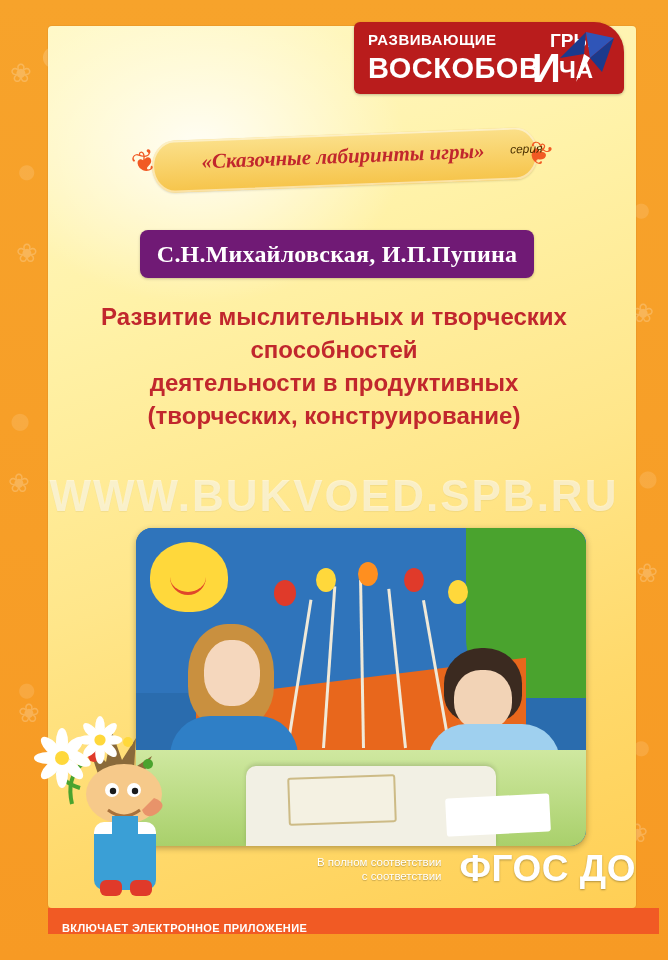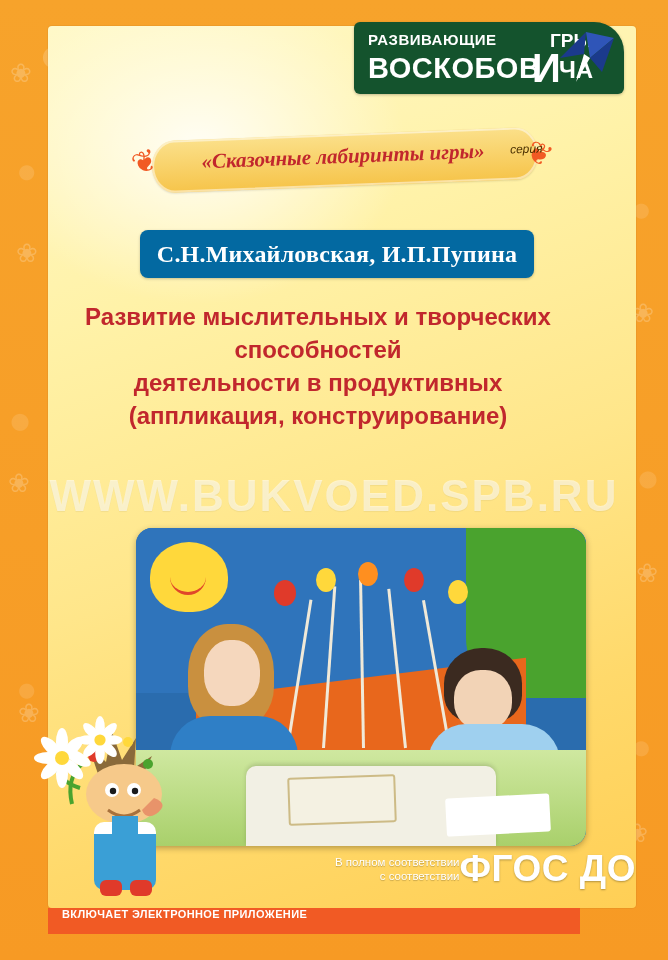--- a/index.html
+++ b/index.html
@@ -54,21 +54,21 @@
   }
   .panel-glow{
     position:absolute;left:-60px;top:-40px;width:420px;height:320px;
     background:radial-gradient(ellipse at center, rgba(255,255,255,0.85), rgba(255,255,255,0) 70%);
   }
   
   .logo{
     position:absolute;
     right:44px;top:22px;
     width:270px;height:72px;
-    background:#14532d;
+    background:#b91c1c;
     border-radius:6px 30px 6px 6px;
     box-shadow:0 1px 3px rgba(0,0,0,0.25);
     overflow:hidden;
   }
   .logo-line1{
     position:absolute;left:14px;top:9px;
     color:#ffffff;font-size:15px;font-weight:bold;letter-spacing:0.5px;
   }
   .logo-line2{
     position:absolute;left:14px;top:30px;
@@ -114,33 +114,33 @@
     position:absolute;right:18px;top:24px;
     font-size:12px;color:#4a3000;font-style:italic;
     transform:rotate(-2deg);
   }
   .leaf-left{position:absolute;left:2px;top:26px;font-size:30px;color:#f15a24;transform:rotate(-20deg);}
   .leaf-right{position:absolute;right:8px;top:18px;font-size:30px;color:#f15a24;transform:rotate(25deg);}
   
   .authors{
     position:absolute;left:140px;top:230px;
     width:394px;height:48px;
-    background:#0369a1;
+    background:#701a75;
     border-radius:8px;
     display:flex;align-items:center;justify-content:center;
     box-shadow:0 1px 3px rgba(0,0,0,0.22);
   }
   .authors span{
     color:#ffffff;font-size:24px;font-weight:bold;
     font-family:"Liberation Serif", serif;
     letter-spacing:0.2px;
   }
   
   .title{
-    position:absolute;left:58px;top:300px;width:520px;
+    position:absolute;left:74px;top:300px;width:520px;
     text-align:center;
     color:#c1272d;
     font-weight:bold;
     font-size:24px;
     line-height:33px;
     font-family:"Liberation Sans", sans-serif;
   }
   .title div{white-space:nowrap;}
   
   .watermark{
@@ -227,36 +227,36 @@
     background:#f4f1e2;border:2px solid #cdbb86;border-radius:3px;
     transform:rotate(-2deg);
   }
   
   .mascot{
     position:absolute;left:28px;top:684px;width:190px;height:230px;
   }
   
   .fgos{
     position:absolute;right:32px;bottom:70px;
-    display:flex;align-items:center;gap:0;
+    display:flex;align-items:center;gap:18px;
   }
   .fgos-small{
     text-align:right;color:#ffffff;font-size:11.5px;line-height:14px;
     text-shadow:0 1px 1px rgba(0,0,0,0.25);
   }
   .fgos-big{
     color:#ffffff;font-size:37px;font-weight:bold;letter-spacing:0.5px;
     text-shadow:0 1px 2px rgba(0,0,0,0.3);
     text-align:right;
   }
   
   .bottom-strip{
-    position:absolute;left:48px;bottom:26px;width:532px;height:26px;
+    position:absolute;left:48px;bottom:26px;width:611px;height:26px;
     background:#f15a24;
-    display:flex;align-items:flex-start;
+    display:flex;align-items:flex-end;
   }
   .bottom-strip span{
     color:#ffffff;font-size:11px;font-weight:bold;letter-spacing:0.4px;
     margin-left:14px;
   }
 </style>
 </head>
 <body>
 
 <div class="cover">
@@ -298,21 +298,21 @@
   </div>
 
   <div class="authors">
     <span>С.Н.Михайловская, И.П.Пупина</span>
   </div>
 
   <div class="title">
     <div>Развитие мыслительных и творческих</div>
     <div>способностей</div>
     <div>деятельности в продуктивных</div>
-    <div>(аппликация, конструирование)</div>
+    <div>(творческих, конструирование)</div>
   </div>
 
   <div class="watermark">WWW.BUKVOED.SPB.RU</div>
 
   <div class="photo">
     <div class="ph-wall"></div>
     <div class="ph-green"></div>
     <div class="ph-sun"></div>
     <div class="ph-orange"></div>
 

